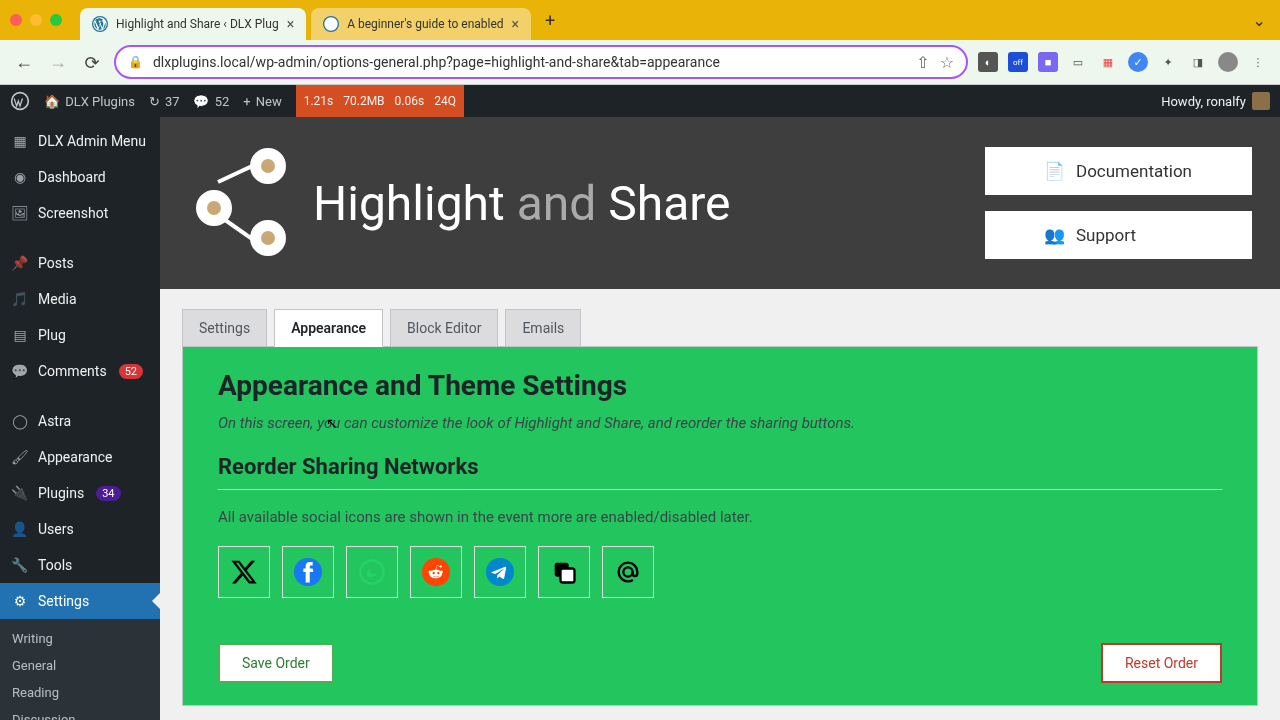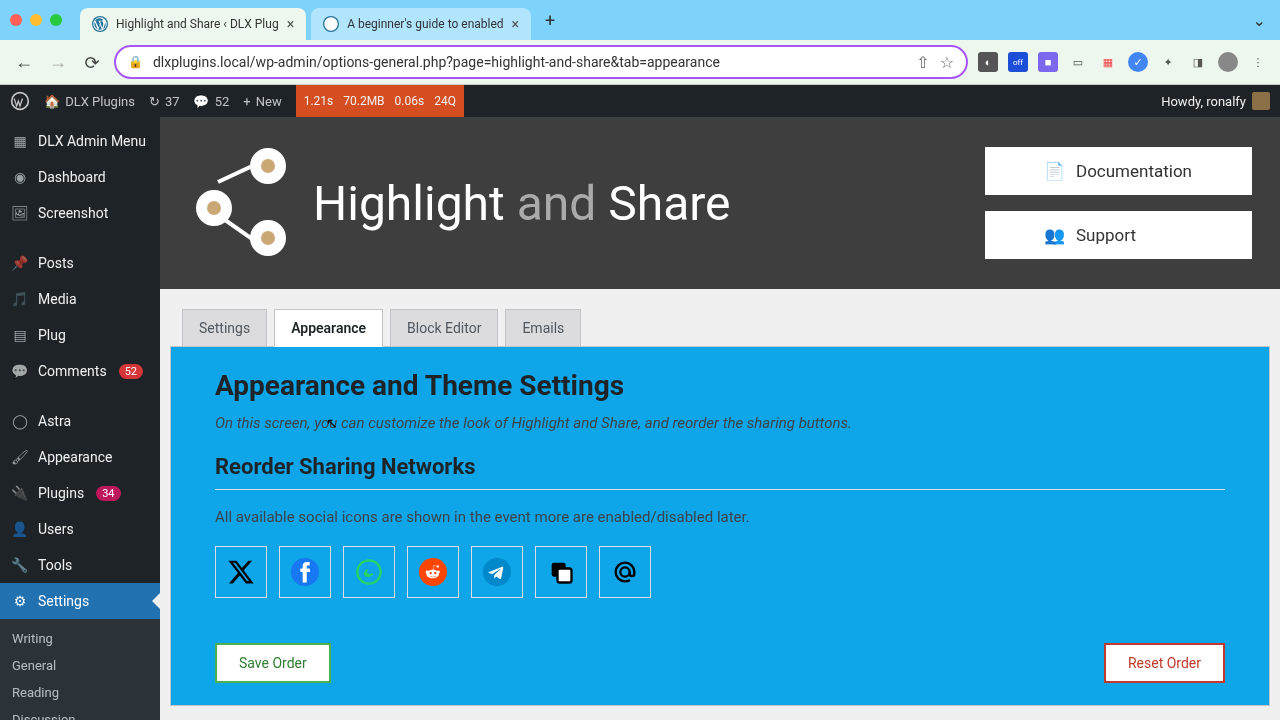--- a/index.html
+++ b/index.html
@@ -1,19 +1,19 @@
 <!DOCTYPE html>
 <html><head>
   <meta charset="utf-8">
   <style>
     * { margin: 0; padding: 0; box-sizing: border-box; font-family: -apple-system, BlinkMacSystemFont, "Segoe UI", Roboto, sans-serif; }
     body { background: #f0f0f1; overflow: hidden; width: 1280px; height: 720px; }
 
     
-    .browser-top { background: #7dd3fc; height: 40px; display: flex; align-items: center; padding: 16px 10px; position: relative; }
+    .browser-top { background: #eab308; height: 40px; display: flex; align-items: center; padding: 16px 10px; position: relative; }
     .traffic-lights { display: flex; gap: 8px; margin-right: 18px; }
     .light { width: 12px; height: 12px; border-radius: 50%; }
     .red { background: #ff5f56; } .yellow { background: #ffbd2e; } .green { background: #27c93f; }
     .tabs { display: flex; gap: 5px; }
     .tab { background: #edf7ed; height: 32px; padding: 0 12px; border-radius: 8px 8px 0 0; display: flex; align-items: center; gap: 8px; font-size: 12px; max-width: 230px; margin-top: 8px; }
     .tab.inactive { background: rgba(255,255,255,0.4); }
     .tab .favicon { width: 16px; height: 16px; display: flex; align-items: center; justify-content: center; }
     .tab .favicon svg { width: 16px; height: 16px; }
     .tab .ttext { white-space: nowrap; overflow: hidden; text-overflow: ellipsis; flex: 1; color: #333; }
     .tab .close { color: #555; font-size: 14px; cursor: pointer; }
@@ -41,38 +41,38 @@
     .main { display: flex; height: calc(720px - 40px - 45px - 32px); }
     .sidebar { width: 160px; background: #1d2327; color: #f0f0f1; overflow-y: auto; }
     .sidebar .menu-item { display: flex; align-items: center; gap: 8px; padding: 8px 10px; font-size: 14px; color: #f0f0f1; cursor: pointer; }
     .sidebar .menu-item.first { padding-top: 14px; }
     .sidebar .menu-item .micon { width: 20px; height: 20px; display: flex; align-items: center; justify-content: center; color: rgba(240,246,252,0.6); }
     .sidebar .menu-item.active { background: #2271b1; color: #fff; position: relative; }
     .sidebar .menu-item.active::after { content: ""; position: absolute; right: 0; top: 50%; transform: translateY(-50%); border: 8px solid transparent; border-right-color: #f0f0f1; }
     .sidebar .submenu { background: #2c3338; padding: 6px 0; }
     .sidebar .submenu .sub-item { padding: 6px 12px; font-size: 13px; color: rgba(240,246,252,0.7); cursor: pointer; }
     .badge { background: #d63638; color: #fff; font-size: 11px; padding: 1px 6px; border-radius: 10px; margin-left: 4px; }
-    .badge.orange { background: #be185d; }
+    .badge.orange { background: #4c1d95; }
 
     .content { flex: 1; overflow-y: auto; background: #f0f0f1; }
     .header-banner { background: #3e3e3e; padding: 30px 28px; display: flex; align-items: center; gap: 15px; }
     .logo-shape { width: 110px; height: 110px; position: relative; }
     .logo-node { width: 36px; height: 36px; border-radius: 50%; background: #fff; border: 4px solid #fff; position: absolute; display: flex; align-items: center; justify-content: center; }
     .logo-node::after { content: ""; width: 14px; height: 14px; border-radius: 50%; background: #c9a876; }
     .logo-line { position: absolute; background: #fff; height: 4px; transform-origin: left center; }
     .header-banner h1 { color: #fff; font-size: 48px; font-weight: 400; }
     .header-banner h1 .muted { color: #aaa; }
     .doc-buttons { margin-left: auto; display: flex; flex-direction: column; gap: 16px; }
     .doc-btn { background: #fff; color: #333; padding: 14px 60px; font-size: 17px; display: flex; align-items: center; gap: 10px; cursor: pointer; border: none; }
 
     .tab-bar { padding: 20px 22px 0; display: flex; gap: 7px; }
     .tab-btn { background: #dcdcde; border: 1px solid #c3c4c7; border-bottom: none; padding: 10px 16px; font-size: 14px; color: #50575e; cursor: pointer; }
     .tab-btn.active { background: #fff; font-weight: 600; color: #1d2327; border-bottom: 1px solid #fff; margin-bottom: -1px; }
 
-    .panel { margin: 0 10px 22px; background: #0ea5e9; border: 1px solid #c3c4c7; padding: 22px 44px; }
+    .panel { margin: 0 22px 22px; background: #22c55e; border: 1px solid #c3c4c7; padding: 22px 35px; }
     .panel h2 { font-size: 28px; font-weight: 700; color: #1d2327; margin-bottom: 12px; }
     .panel .desc { font-size: 15px; color: #3c434a; margin-bottom: 22px; font-style: italic; }
     .panel h3 { font-size: 22px; font-weight: 700; color: #1d2327; padding-bottom: 10px; border-bottom: 1px solid #dcdcde; margin-bottom: 18px; }
     .panel .note { font-size: 15px; color: #3c434a; margin-bottom: 20px; }
     .social-icons { display: flex; gap: 12px; margin-bottom: 45px; }
     .social-box { width: 52px; height: 52px; border: 1px solid #dcdcde; display: flex; align-items: center; justify-content: center; cursor: grab; }
     .social-box svg { width: 28px; height: 28px; }
     .action-row { display: flex; justify-content: space-between; }
     .save-btn { border: 2px solid #4caf50; background: #fff; color: #2e7d32; padding: 10px 22px; font-size: 14px; cursor: pointer; }
     .reset-btn { border: 2px solid #c0392b; background: #fff; color: #c0392b; padding: 10px 22px; font-size: 14px; cursor: pointer; }

